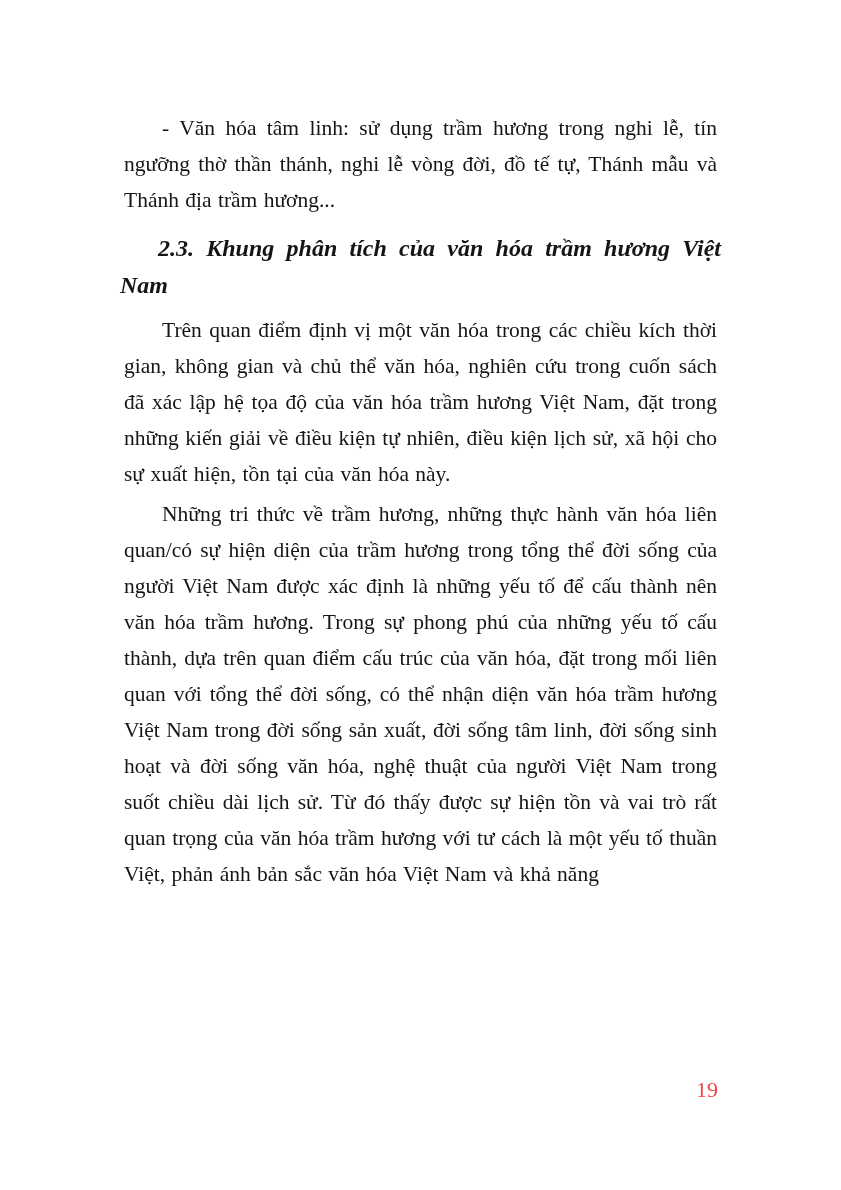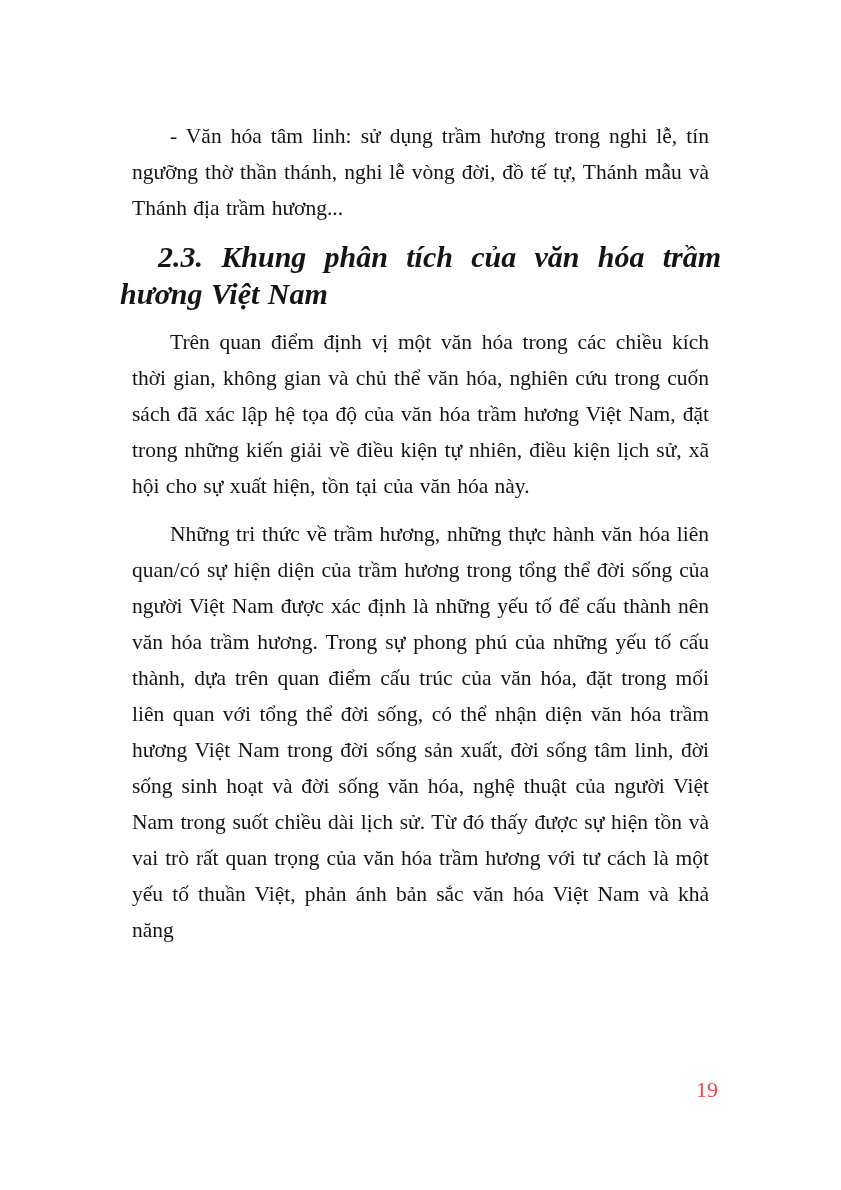--- a/index.html
+++ b/index.html
@@ -17,30 +17,30 @@
     font-family: "Liberation Serif", "DejaVu Serif", serif;
     color: #151515;
   }
   .content {
     position: absolute;
     top: 106px;
     left: 120px;
     width: 601px;
   }
   .body-para {
-    margin: 12px;
+    margin: 4px;
     font-size: 21.5px;
     line-height: 36px;
     text-align: justify;
     text-indent: 38px;
     word-spacing: 1px;
   }
   .section-heading {
     margin: 12px 0 8px 0;
-    font-size: 30px;
+    font-size: 24px;
     line-height: 37px;
     font-weight: bold;
     font-style: italic;
     text-align: justify;
     text-indent: 38px;
     word-spacing: 1px;
   }
   .page-number {
     position: absolute;
     top: 1076px;

